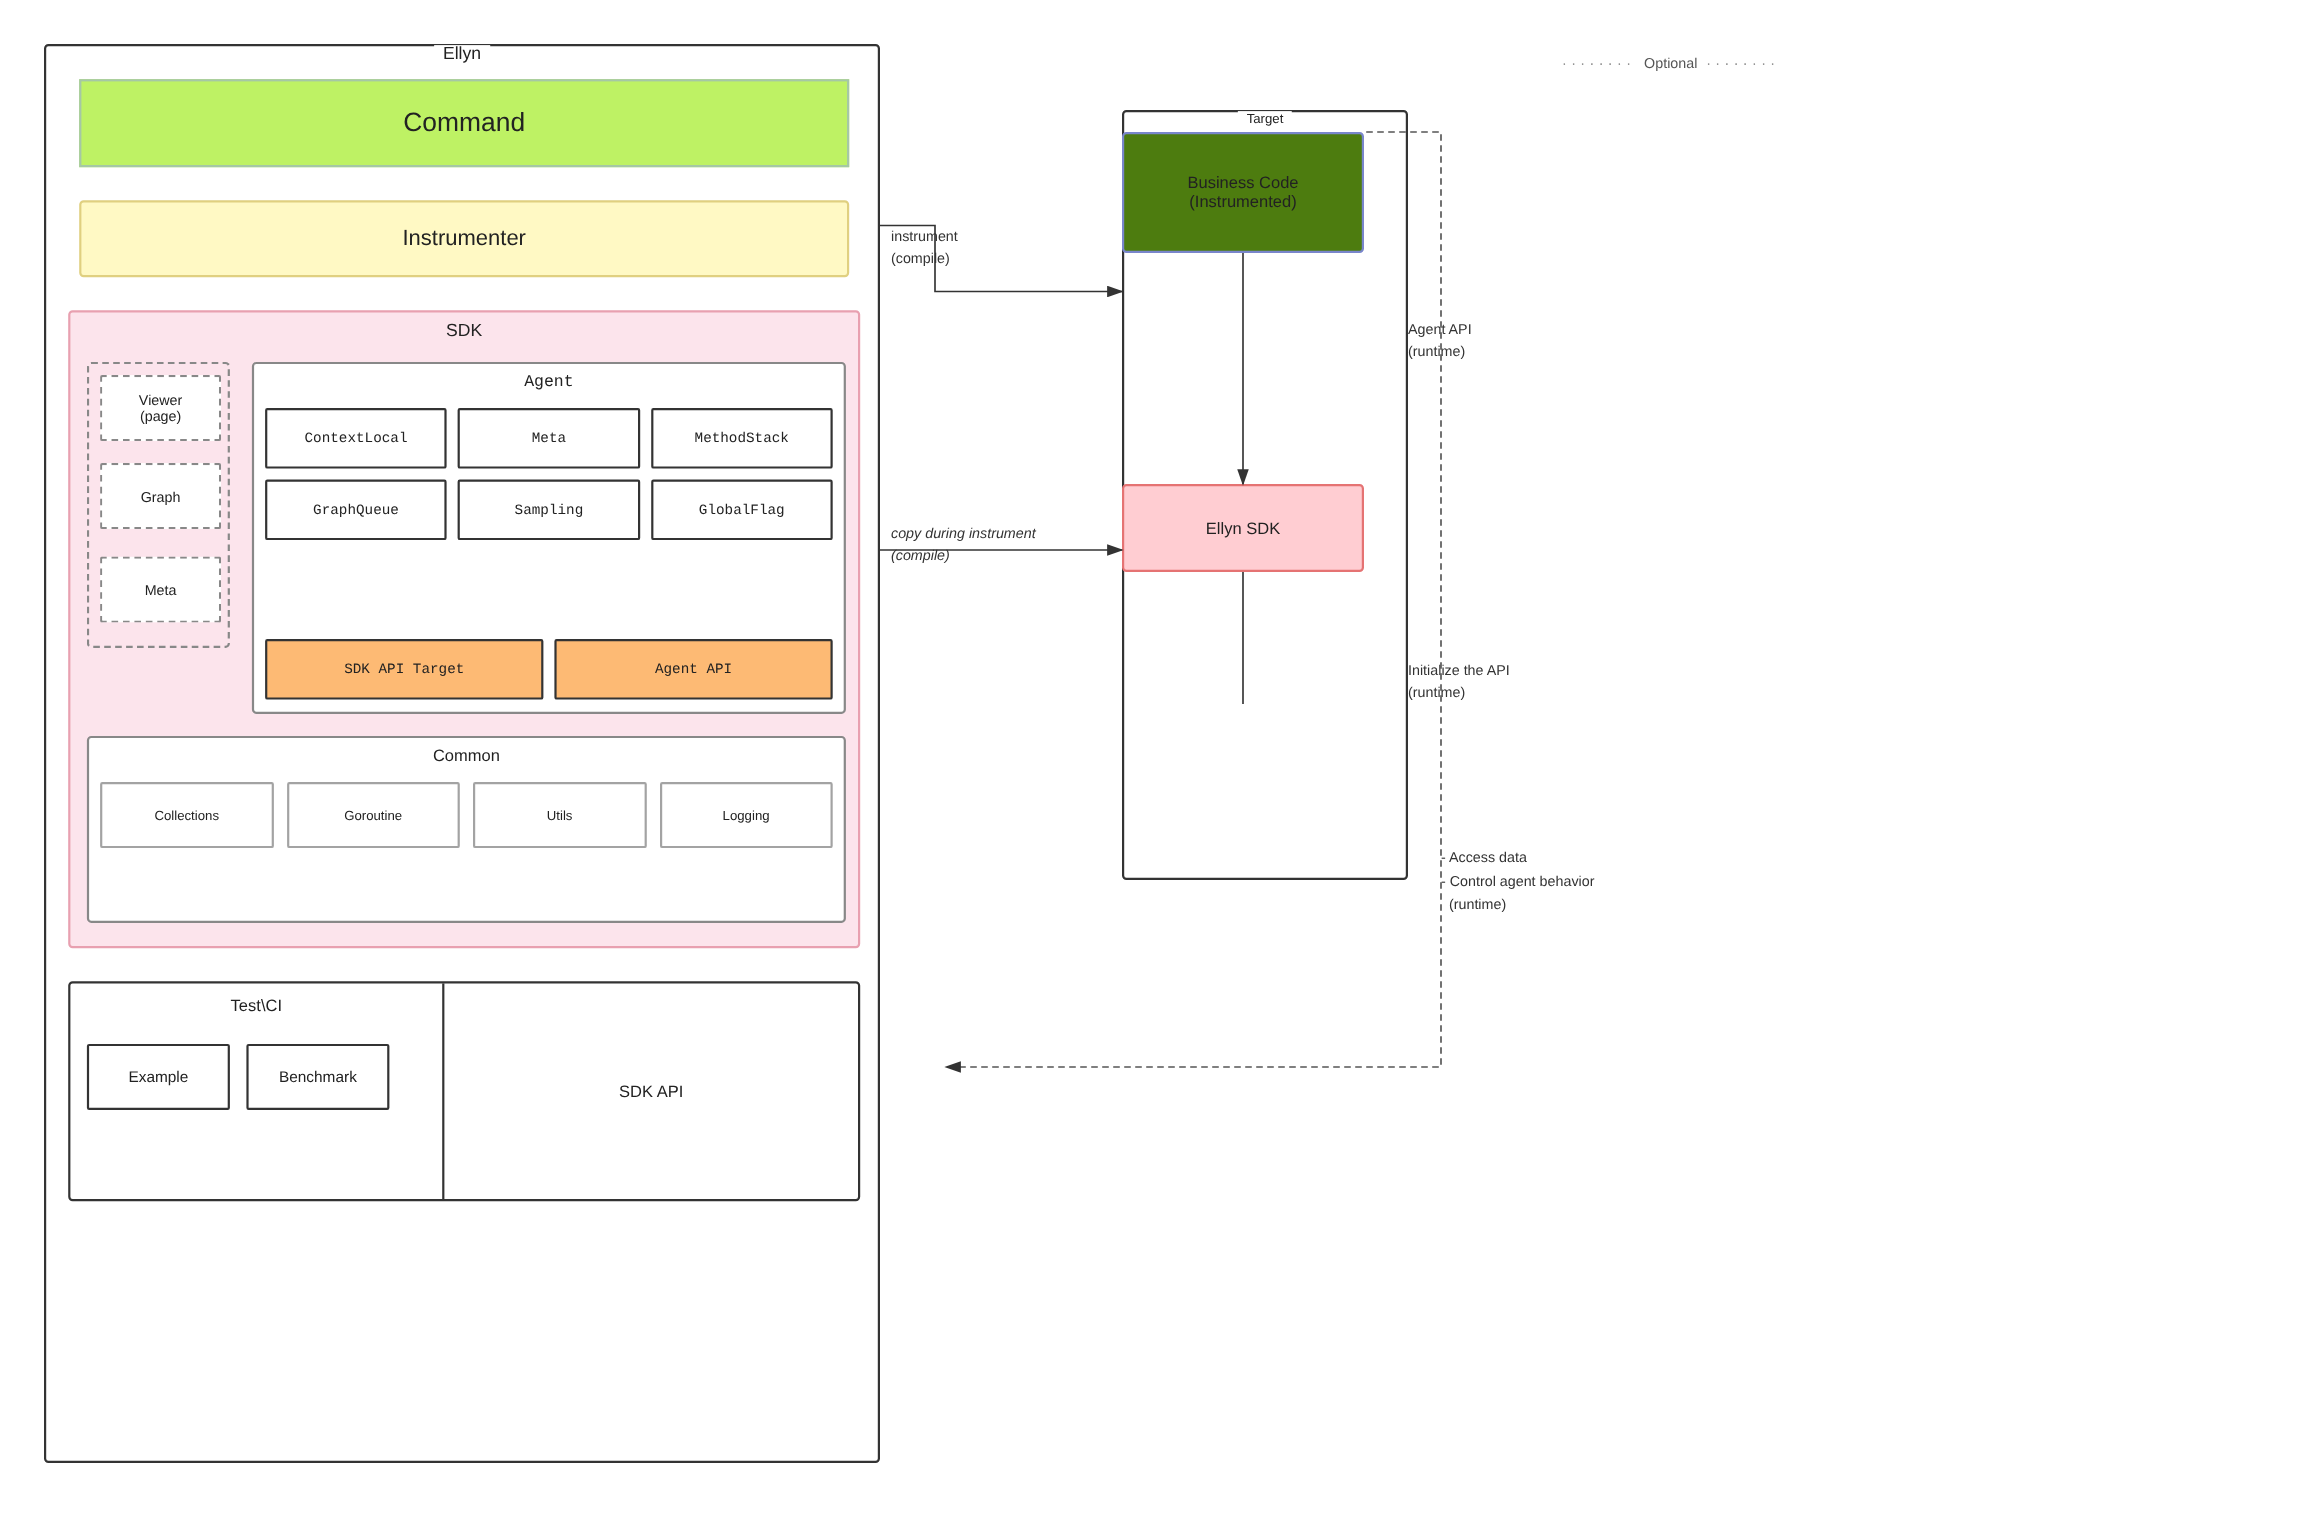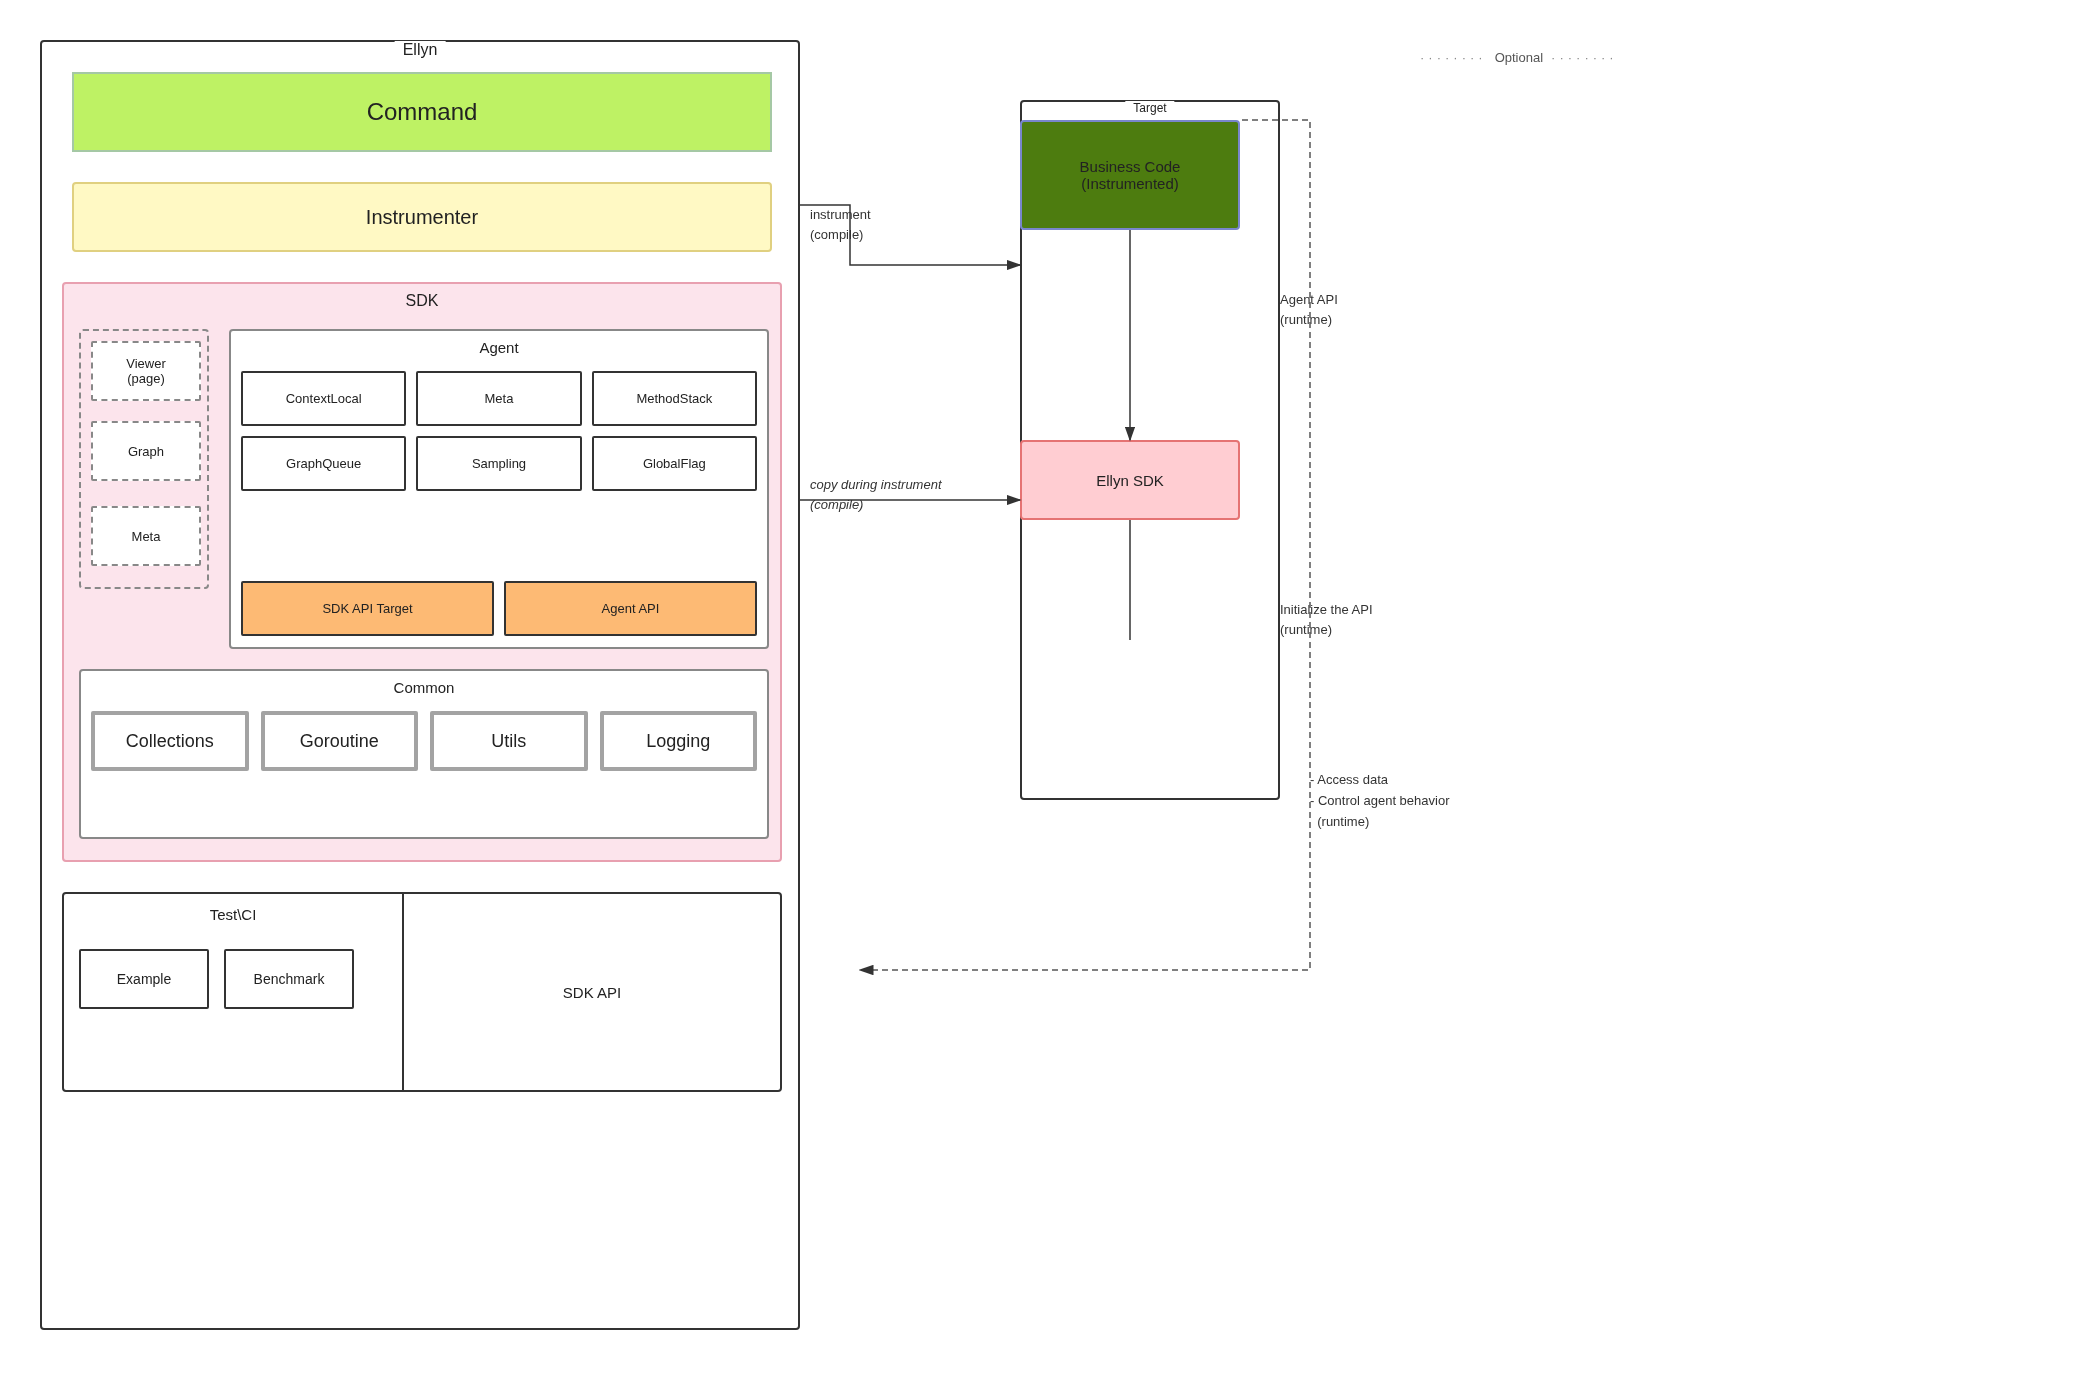--- a/index.html
+++ b/index.html
@@ -135,20 +135,21 @@
     
     .agent-box {
       position: absolute;
       top: 45px;
       left: 165px;
       width: 540px;
       height: 320px;
       border: 2px solid #888;
       background: #fff;
       border-radius: 4px;
+      font-family: Liberation Mono, monospace;
     }
 
     .agent-label {
       position: absolute;
       top: 8px;
       left: 50%;
       transform: translateX(-50%);
       font-size: 15px;
     }
 
@@ -221,26 +222,26 @@
       top: 40px;
       left: 10px;
       right: 10px;
       display: grid;
       grid-template-columns: 1fr 1fr 1fr 1fr;
       gap: 12px;
     }
 
     .common-cell {
       height: 60px;
-      border: 4px solid #a3a3a3;
-      background: #fff;
-      display: flex;
-      align-items: center;
-      justify-content: center;
-      font-size: 18px;
+      border: 2px solid #a3a3a3;
+      background: #fff;
+      display: flex;
+      align-items: center;
+      justify-content: center;
+      font-size: 12px;
       border-radius: 2px;
     }
 
     
     .testci-section {
       position: absolute;
       top: 850px;
       left: 20px;
       width: 720px;
       height: 200px;

